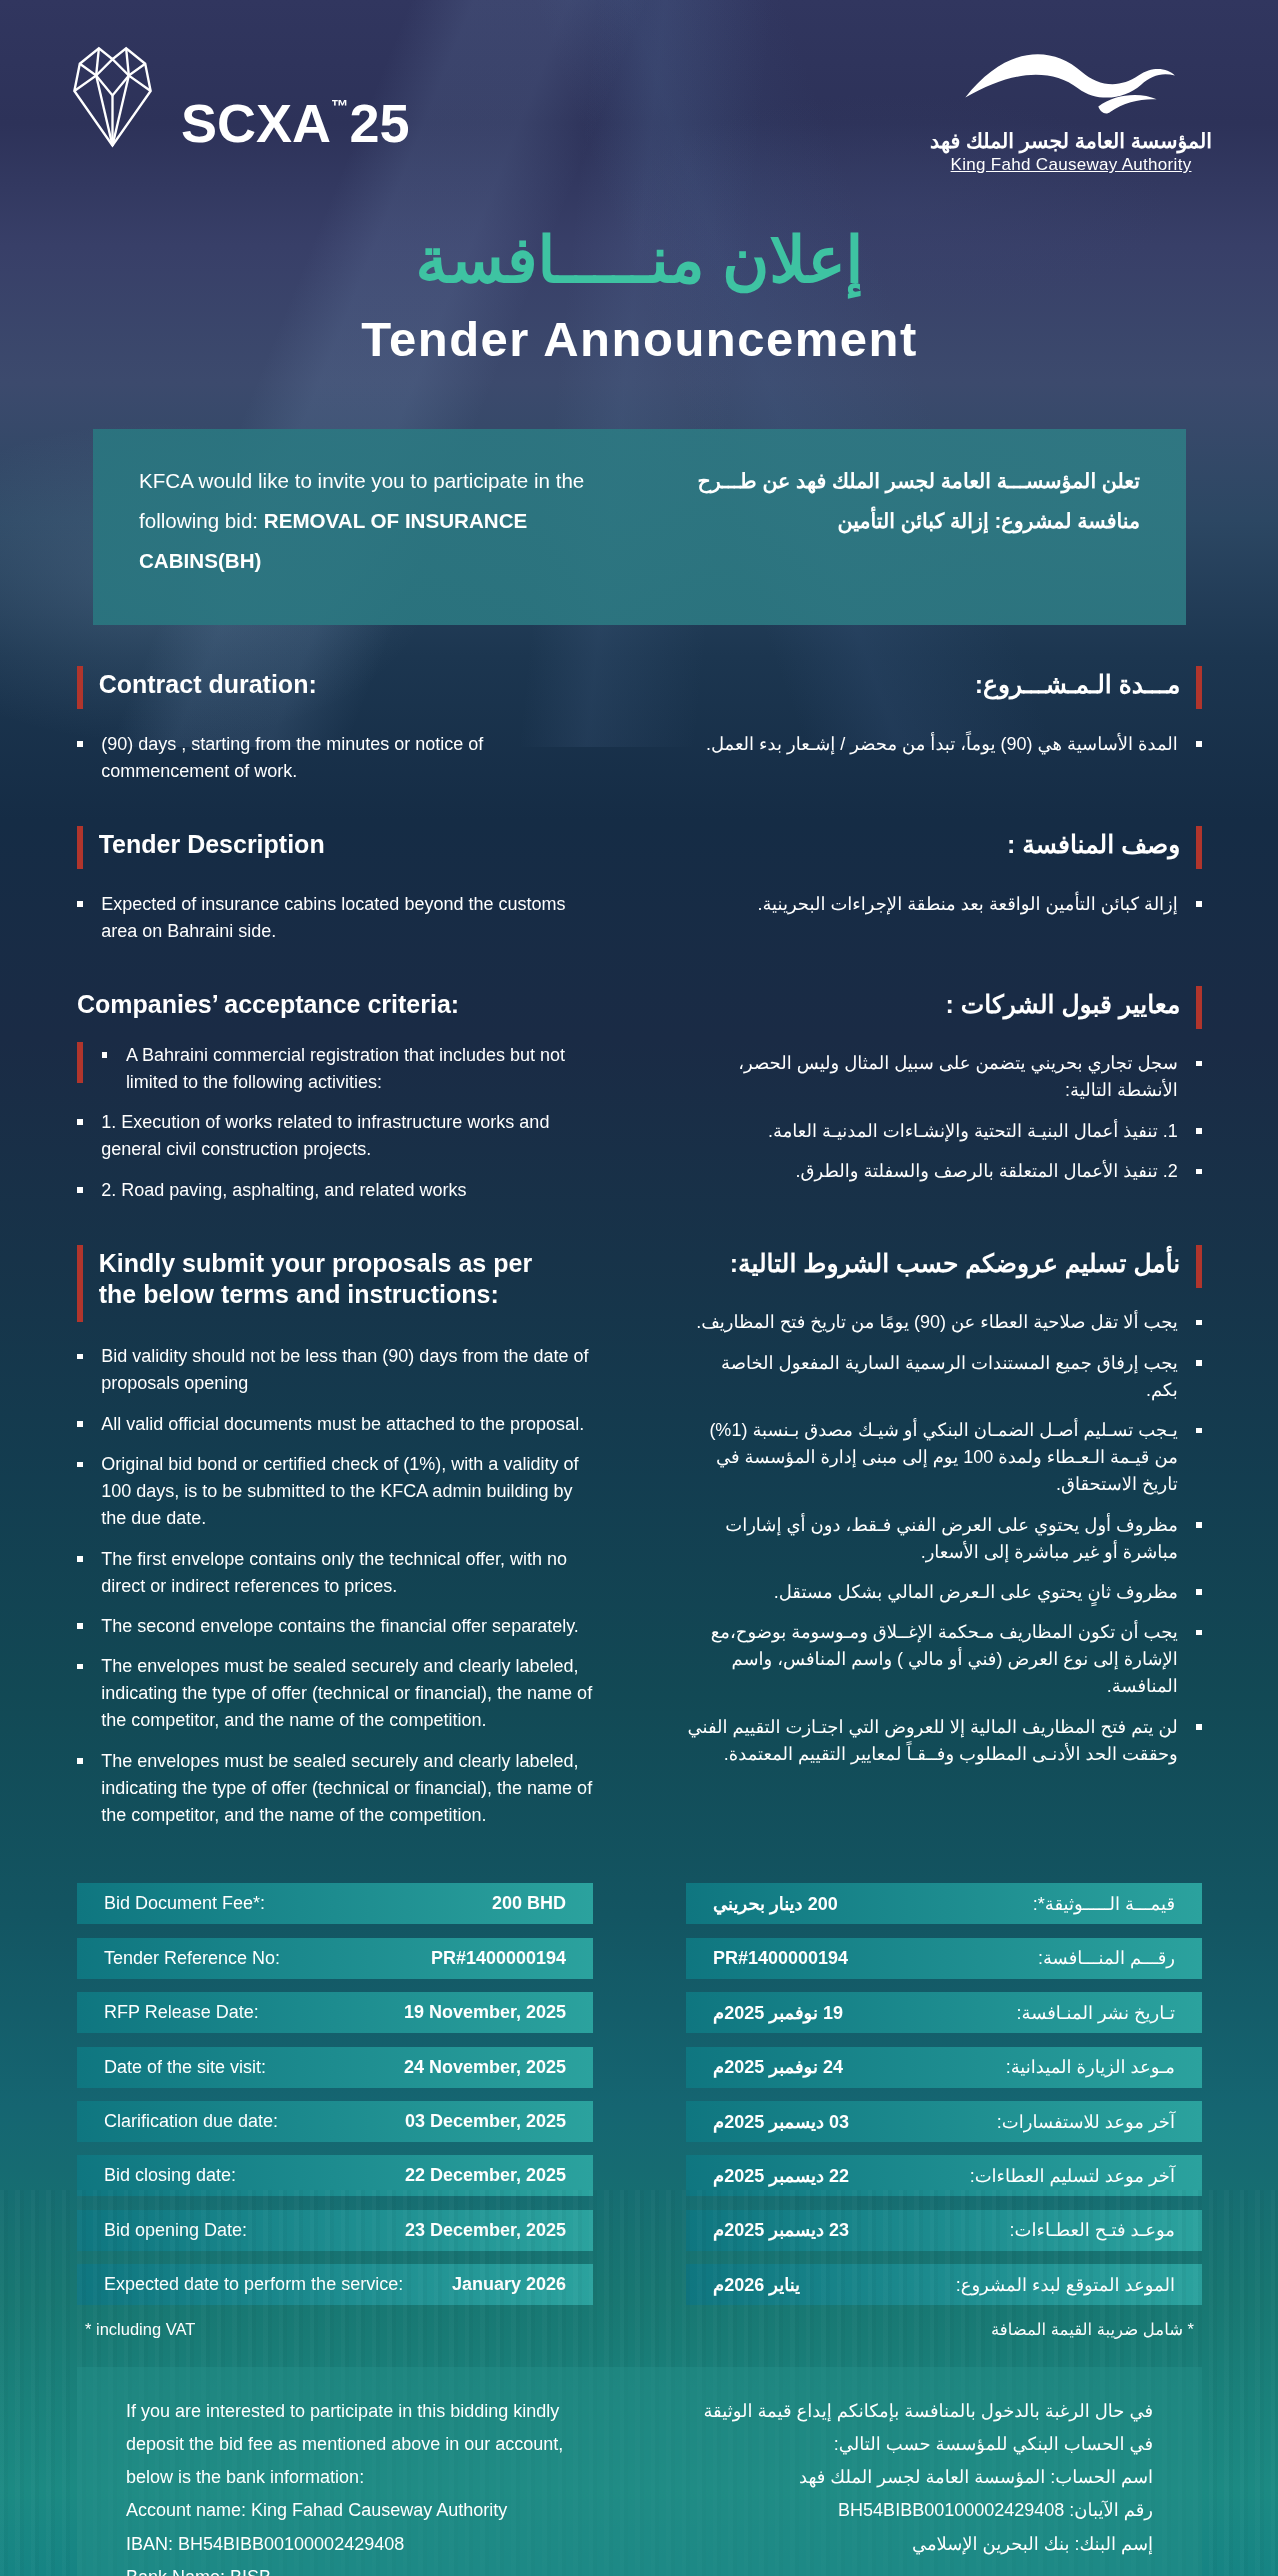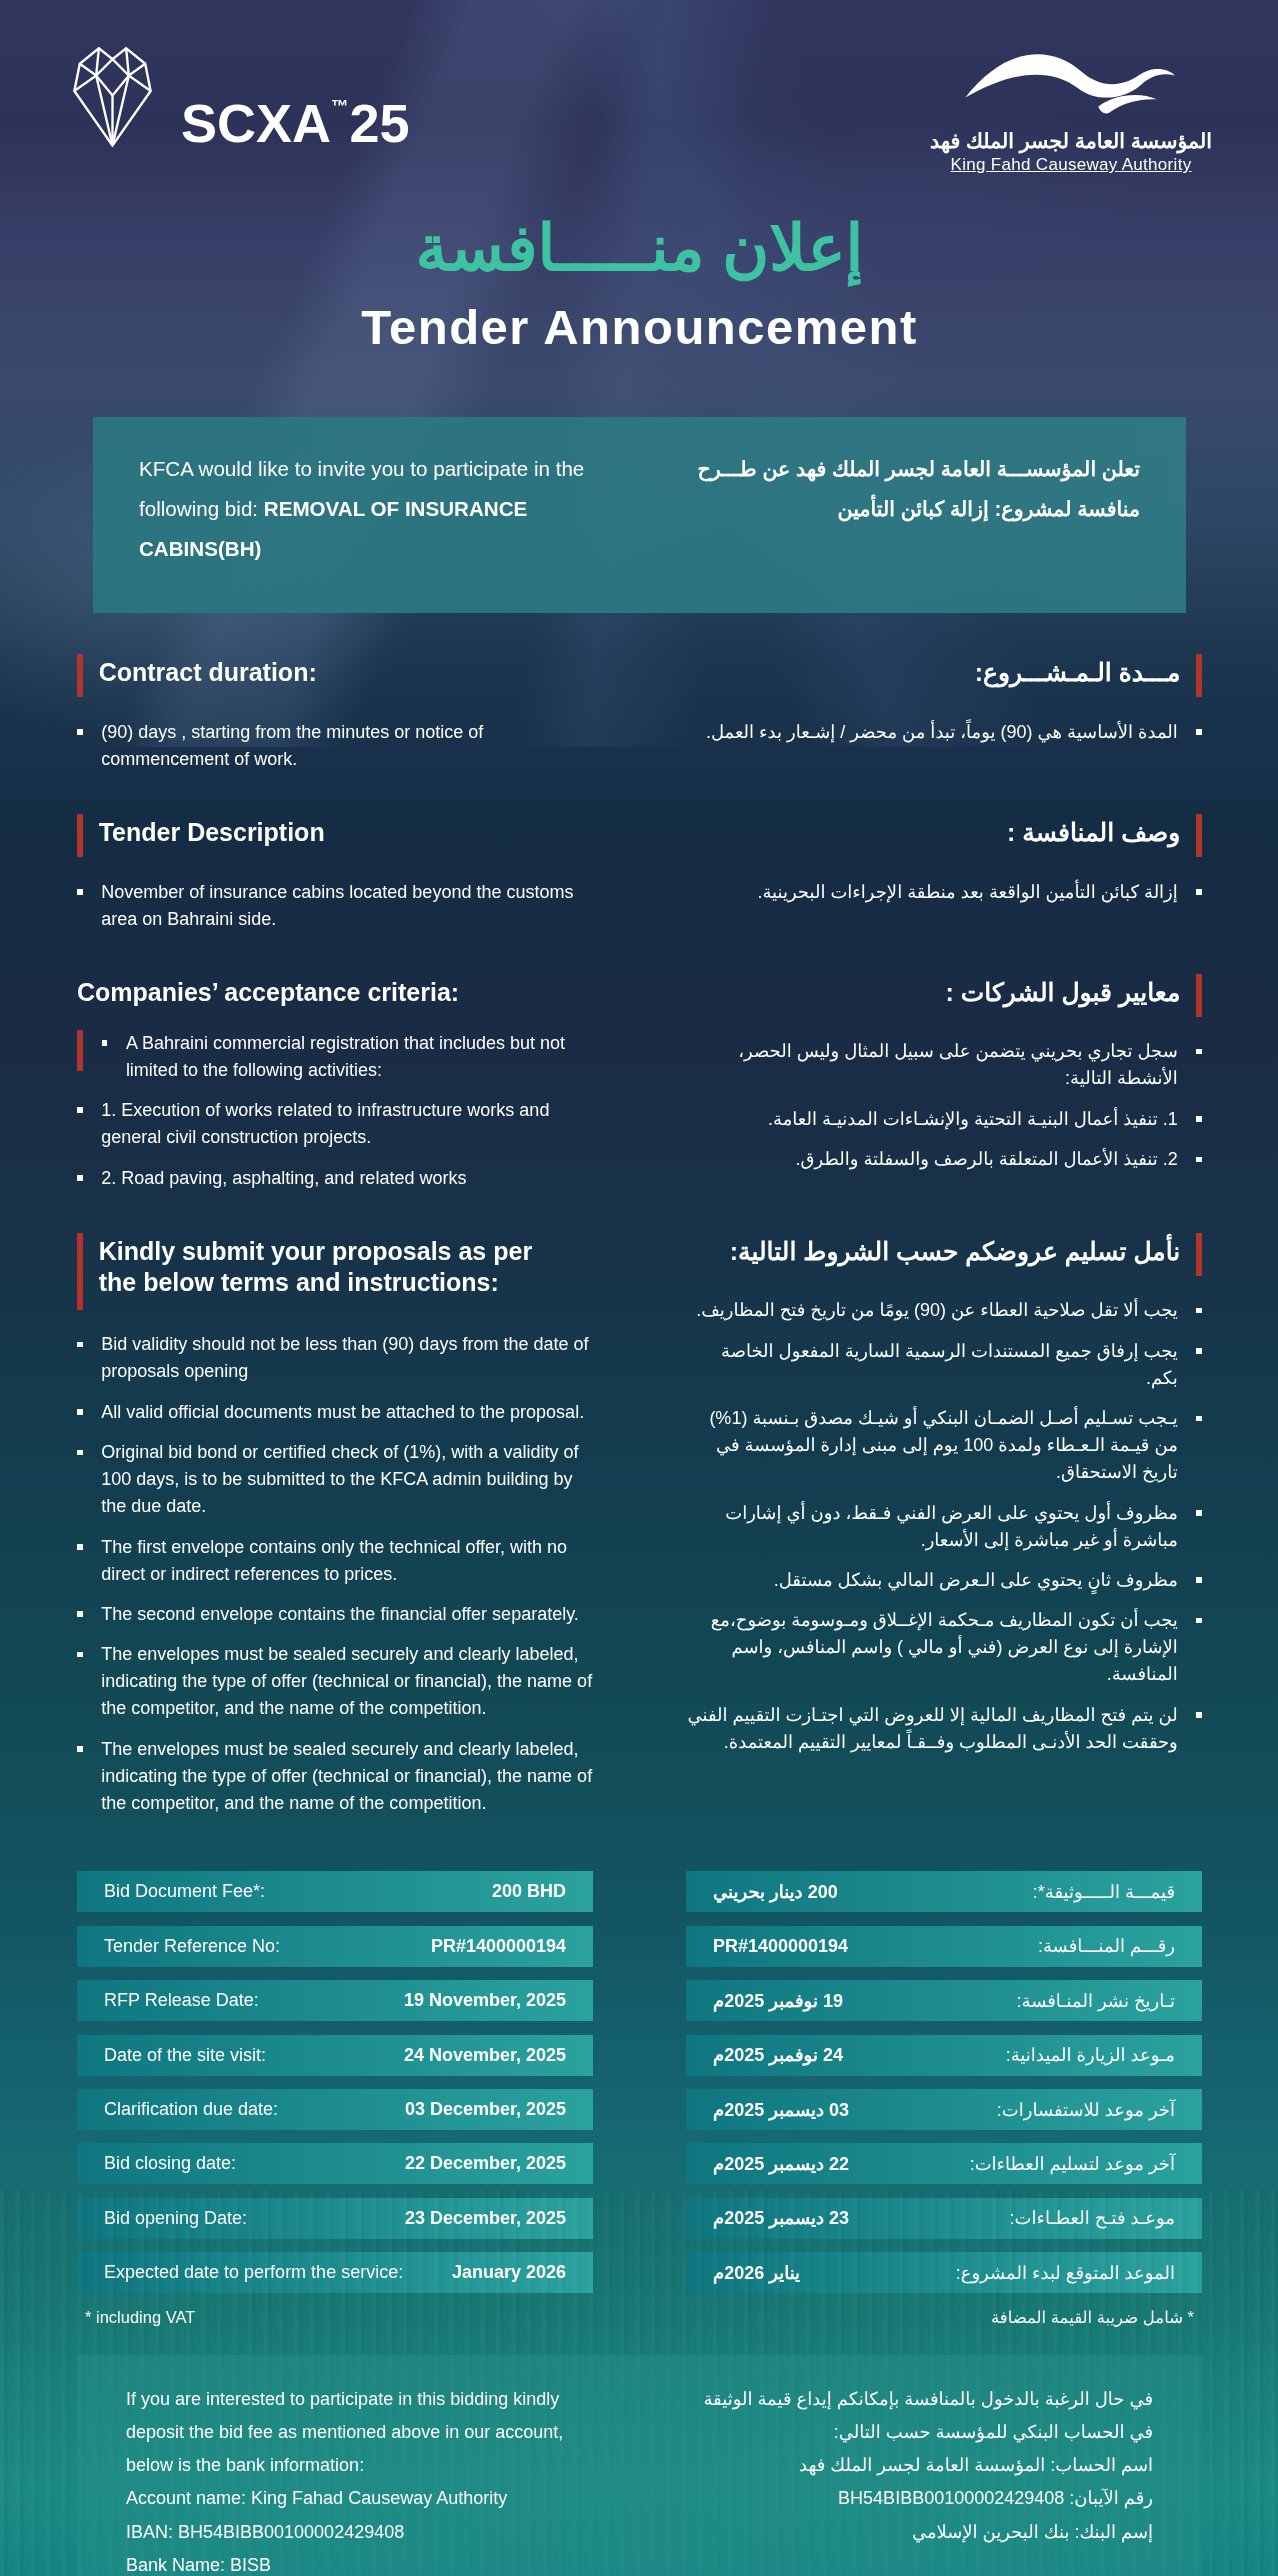--- a/index.html
+++ b/index.html
@@ -29,21 +29,21 @@
   .topbar{position:relative;display:flex;justify-content:space-between;align-items:flex-start;padding:41px 67px 0 67px;}
   .scxa{display:flex;align-items:flex-end;gap:23px;}
   .scxa svg{width:91px;height:109px;}
   .scxa-text{font-size:54px;font-weight:700;letter-spacing:0px;line-height:1;}
   .scxa-text sup{font-size:17.5px;vertical-align:30px;letter-spacing:1px;}
   .kfca{display:flex;flex-direction:column;align-items:center;gap:2.1px;}
   .kfca svg{width:222px;height:82px;margin-bottom:4.1px;}
   .kfca-ar{font-size:20.6px;font-weight:700;}
   .kfca-en{font-size:17px;font-weight:400;letter-spacing:0.3px;text-decoration:underline;}
   .titleblock{position:relative;text-align:center;margin-top:36px;}
-  .title-ar{margin:0;font-size:64px;font-weight:700;color:#3EC3A2;}
+  .title-ar{margin:12px;font-size:64px;font-weight:700;color:#3EC3A2;}
   .title-en{margin:13.4px 0 0 0;font-size:49px;font-weight:700;letter-spacing:1.5px;}
   .introbox{
     position:relative;margin:62px 93px 0 93px;
     background:linear-gradient(90deg, rgba(42,118,128,0.92), rgba(47,126,134,0.86));
     display:grid;grid-template-columns:1fr 1fr;gap:0 88px;
     padding:32px 46px 44px 46px;font-size:20.6px;line-height:1.95;
   }
   .intro-en p,.intro-ar p{margin:0;}
   .intro-ar{direction:rtl;text-align:right;font-weight:600;}
   .intro-en strong,.intro-ar strong{font-weight:700;}
@@ -147,21 +147,21 @@
     </div>
 
     <div class="sec">
       <div class="sec-en">
         <h3 class="h3">
             <span class="bar"></span>
             <span class="h-text">Tender Description</span>
           </h3>
         <div class="bullet">
             <span class="sq"></span>
-            <p>November of insurance cabins located beyond the customs area on Bahraini side.</p>
+            <p>Expected of insurance cabins located beyond the customs area on Bahraini side.</p>
           </div>
       </div>
       <div class="sec-ar" dir="rtl">
         <h3 class="h3">
             <span class="bar"></span>
             <span class="h-text">وصف المنافسة :</span>
           </h3>
         <div class="bullet">
             <span class="sq"></span>
             <p>إزالة كبائن التأمين الواقعة بعد منطقة الإجراءات البحرينية.</p>

